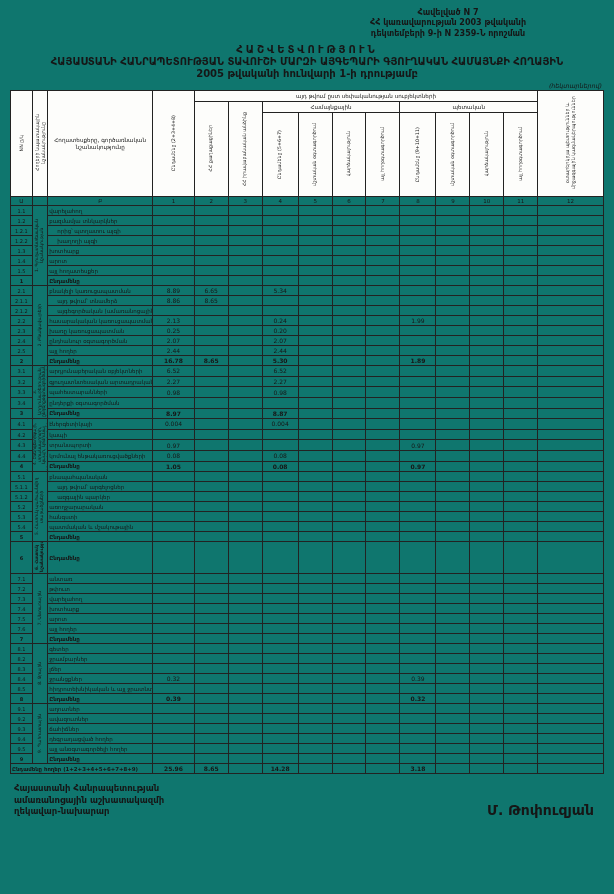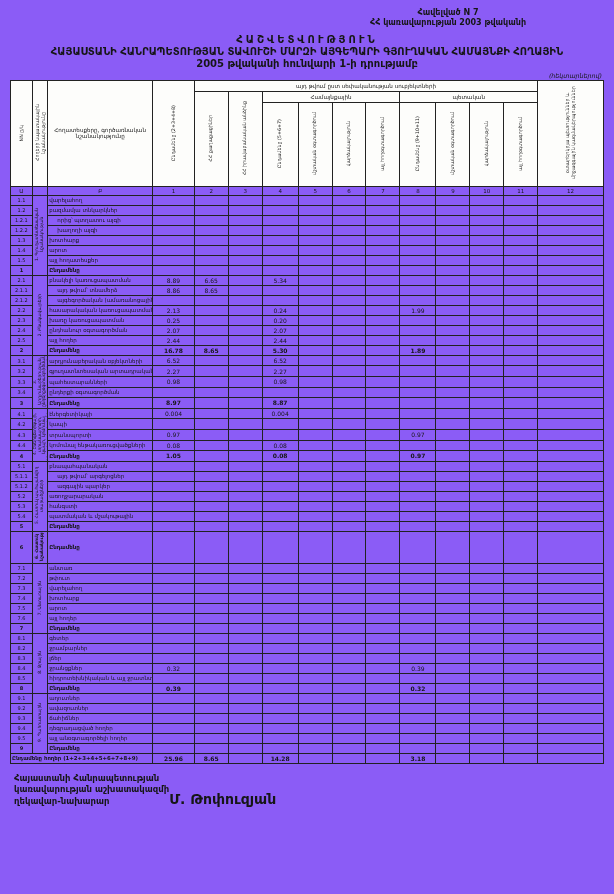--- a/index.html
+++ b/index.html
@@ -1,18 +1,18 @@
 <!DOCTYPE html>
 <html><head>
 <meta charset="utf-8">
 <style>
   * { box-sizing: border-box; margin: 0; padding: 0; }
   html,body { background:#e8e8e4; }
   body { width:614px; height:894px; font-family:"DejaVu Sans", sans-serif; color:#161616; }
-  .page { width:614px; height:894px; background:#8b5cf6; padding:8px 10px 0 10px; overflow:hidden; }
+  .page { width:614px; height:894px; background:#0f766e; padding:8px 10px 0 10px; overflow:hidden; }
 
   
   .appendix { width:300px; margin-left:auto; margin-right:6px; text-align:center;
               font-size:8px; font-weight:bold; line-height:1.3; }
 
   
   .report-title { text-align:center; font-weight:bold; margin-top:5px; }
   .report-title .h1 { font-size:10px; letter-spacing:3px; }
   .report-title .l  { font-size:10px; margin-top:1px; }
 
@@ -38,33 +38,34 @@
   .nn-cell   { font-size:5px; text-align:center; }
   .name-cell { text-align:left; font-size:5.5px; white-space:nowrap; }
   .indent    { padding-left:9px; }
   .val-cell  { text-align:center; font-size:6px; }
   .total-row td { font-weight:bold; }
   .sect-cell { text-align:center; vertical-align:middle; padding:0; }
   .sect-label { font-size:4.4px; line-height:1.05; }
   .tall-row td { height:32px; }
   .grand-label { font-size:5.4px; white-space:nowrap; }
 
-  .footer { display:flex; align-items:flex-end;
+  .footer { display:flex; justify-content:space-between; align-items:flex-end;
             margin-top:9px; padding:0 4px; }
   .footer-left { font-size:8.5px; font-weight:bold; line-height:1.35; }
   .footer-sign { font-size:14px; font-weight:bold; padding-right:6px; }
 </style>
 </head>
 <body>
 
 <div class="page">
 
   <div class="appendix">
     <div>Հավելված N 7</div>
     <div>ՀՀ կառավարության 2003 թվականի</div>
+    <div>դեկտեմբերի 9-ի N 2359-Ն որոշման</div>
   </div>
 
   <div class="report-title">
     <div class="h1">ՀԱՇՎԵՏՎՈՒԹՅՈՒՆ</div>
     <div class="l">ՀԱՅԱՍՏԱՆԻ ՀԱՆՐԱՊԵՏՈՒԹՅԱՆ ՏԱՎՈՒՇԻ ՄԱՐԶԻ ԱՅԳԵՊԱՐԻ ԳՅՈՒՂԱԿԱՆ ՀԱՄԱՅՆՔԻ ՀՈՂԱՅԻՆ</div>
     <div class="l">2005 թվականի հունվարի 1-ի դրությամբ</div>
   </div>
 
   <div class="units">(հեկտարներով)</div>
 
@@ -1001,19 +1002,19 @@
           <td class="val-cell"></td>
           <td class="val-cell"></td>
           <td class="val-cell"></td>
         </tr>
       </tbody>
   </table>
 
   <div class="footer">
     <div class="footer-left">
       <div>Հայաստանի Հանրապետության</div>
-      <div>կառավարության աշխատակազմի</div>
+      <div>ամառանոցային աշխատակազմի</div>
       <div>ղեկավար-նախարար</div>
     </div>
     <div class="footer-sign">Մ. Թոփուզյան</div>
   </div>
 
 </div>
 
 </body></html>

